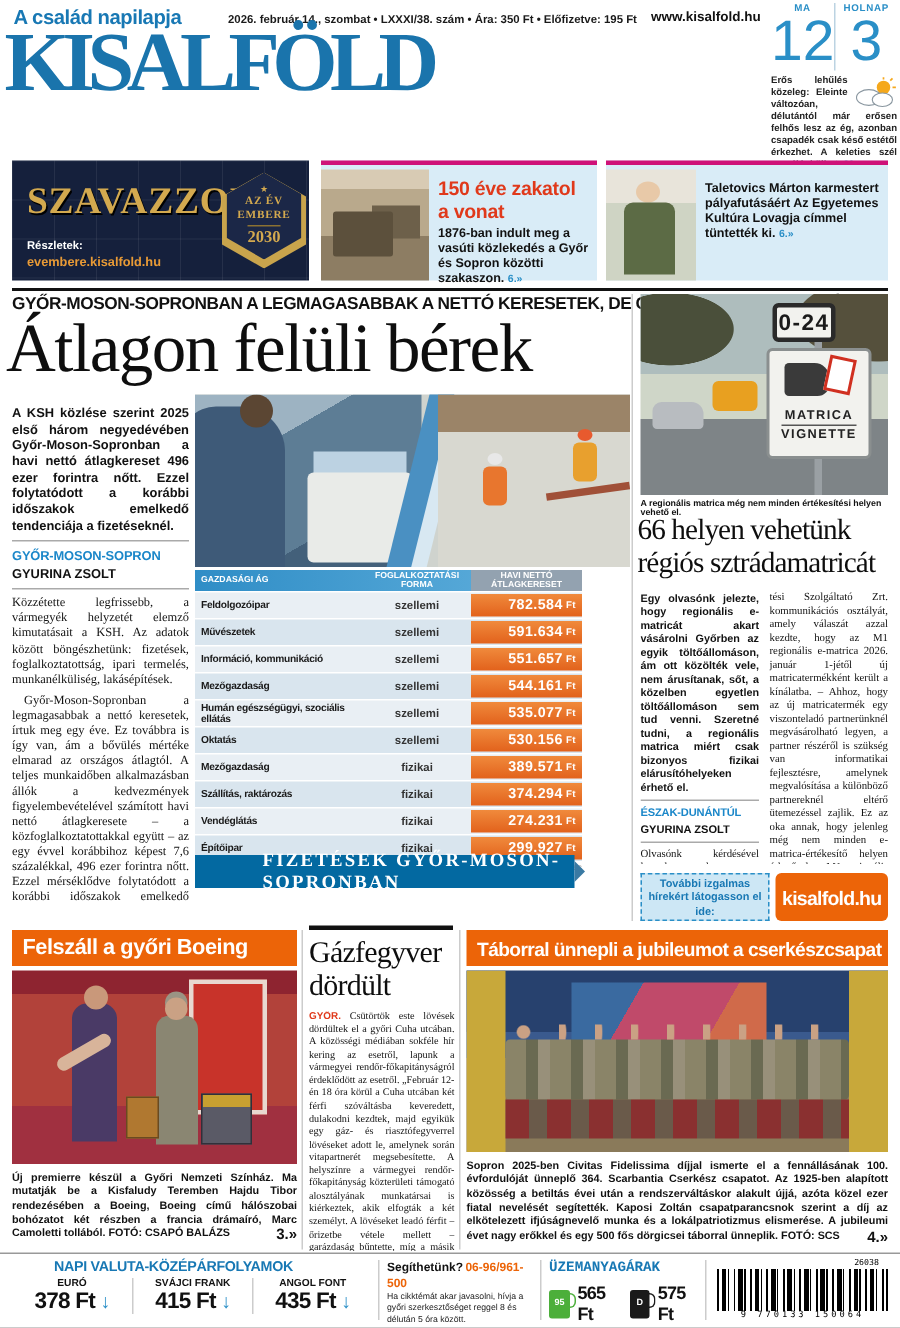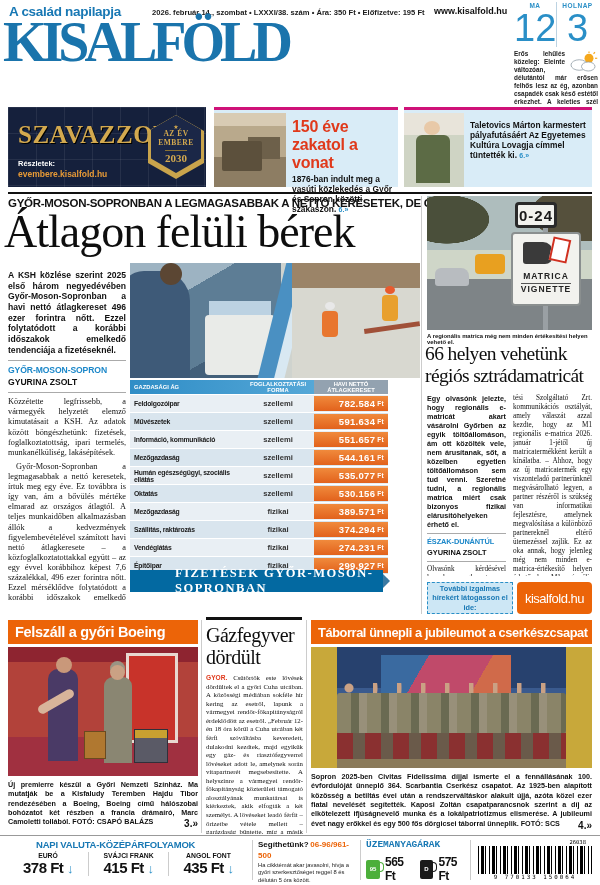--- a/index.html
+++ b/index.html
@@ -42,21 +42,21 @@
   .teaser2 { left:404px; width:188px; }
   .tphoto { position:absolute; left:0; top:3px; bottom:0; }
   .tphoto1 { width:72px; background:linear-gradient(180deg,#d8cbb4 0 18%, #b9a98c 18% 60%, #8d7d63 60% 100%); }
   .tphoto1:before { content:""; position:absolute; left:8px; top:28px; width:40px; height:30px; background:#5c503c; border-radius:2px; box-shadow:22px -8px 0 -4px #6d604a; }
   .tphoto2 { width:60px; background:linear-gradient(180deg,#e8e4da 0 30%, #cfd4c4 30% 100%); }
   .tphoto2:before { content:""; position:absolute; left:20px; top:8px; width:16px; height:14px; background:#e8c9a8; border-radius:50%; }
   .tphoto2:after { content:""; position:absolute; left:12px; top:22px; width:34px; height:48px; background:#5c6b45; border-radius:6px 6px 0 0; }
   .tbody { position:absolute; top:8px; right:5px; }
   .teaser1 .tbody { left:78px; }
   .teaser2 .tbody { left:66px; }
-  .th1 { font-size:16px; font-weight:bold; color:#e0391b; letter-spacing:-0.2px; }
+  .th1 { font-size:13px; font-weight:bold; color:#e0391b; letter-spacing:-0.2px; }
   .th2 { font-size:11px; font-weight:bold; color:#c40d7e; letter-spacing:-0.2px; }
   .ttext { font-size:8.4px; line-height:1.2; color:#111; margin-top:2px; font-weight:bold; }
   .tref { font-size:7px; color:#2a8fc7; }
 
   
   .main-rule { position:absolute; left:8px; top:192px; width:584px; height:2px; background:#111; }
   .kicker { position:absolute; left:8px; top:197px; font-size:11.5px; font-weight:bold; color:#111; letter-spacing:-0.3px; }
   .headline-main { position:absolute; left:4px; top:205px; font-family:"Liberation Serif", serif; font-size:46px; color:#0e0e0e; letter-spacing:-1px; }
 
   .lcol { position:absolute; left:8px; top:270px; width:118px; height:332px; overflow:hidden; }
@@ -110,21 +110,21 @@
   .ps-s2t .u { border-top:1px solid #555; }
   .vcaption { position:absolute; left:427px; top:333px; width:165px; font-size:5.9px; font-weight:bold; color:#111; }
   .vheadline { position:absolute; left:425px; top:343px; width:170px; font-family:"Liberation Serif", serif; font-size:19.5px; letter-spacing:-0.6px; line-height:1.15; color:#0e0e0e; }
   .vcola { position:absolute; left:427px; top:394px; width:79px; height:182px; overflow:hidden; }
   .vcolb { position:absolute; left:513px; top:394px; width:79px; height:182px; overflow:hidden; }
   .vintro { font-size:7.2px; font-weight:bold; line-height:1.25; text-align:justify; color:#111; }
   .vbody { font-family:"Liberation Serif", serif; font-size:7.2px; line-height:1.25; text-align:justify; color:#111; }
   .vcola .slabel, .vcola .byline { font-size:7.4px; }
   .vcola .divline { margin:4px 0 3px; }
   .vpromo-txt { position:absolute; left:427px; top:582px; width:86px; height:32px; background:#cde7f5; border:1.5px dashed #2a8fc7; color:#1878b4; font-weight:bold; font-size:7.3px; text-align:center; display:flex; align-items:center; justify-content:center; line-height:1.25; padding:0 3px; }
-  .vpromo-btn { position:absolute; left:517px; top:582px; width:75px; height:32px; background:#ec6408; border-radius:4px; color:#fff; font-weight:normal; font-size:13px; display:flex; align-items:center; justify-content:center; letter-spacing:-0.5px; }
+  .vpromo-btn { position:absolute; left:517px; top:582px; width:75px; height:32px; background:#ec6408; border-radius:4px; color:#fff; font-weight:bold; font-size:13px; display:flex; align-items:center; justify-content:center; letter-spacing:-0.5px; }
 
   
   .bv1 { position:absolute; left:201px; top:620px; width:1px; height:213px; background:#ccc; }
   .bv2 { position:absolute; left:306px; top:620px; width:1px; height:213px; background:#ccc; }
   .band { position:absolute; background:#ec6408; color:#fff; font-weight:bold; height:24px; display:flex; align-items:center; padding-left:7px; }
   .band1 { left:8px; top:620px; width:190px; font-size:14.5px; letter-spacing:-0.3px; }
   .band2 { left:311px; top:620px; width:281px; font-size:12.8px; letter-spacing:-0.4px; }
   .photo-theater { position:absolute; left:8px; top:647px; width:190px; height:129px; overflow:hidden; background:linear-gradient(180deg,#8e2430 0 12%, #b2423a 12% 70%, #a03040 70% 100%); }
   .pt-door { position:absolute; left:118px; top:6px; width:52px; height:90px; background:#c8332a; border:3px solid #e8d8d0; }
   .pt-f1 { position:absolute; left:40px; top:22px; width:30px; height:92px; background:#4a3a66; border-radius:10px 10px 0 0; }

